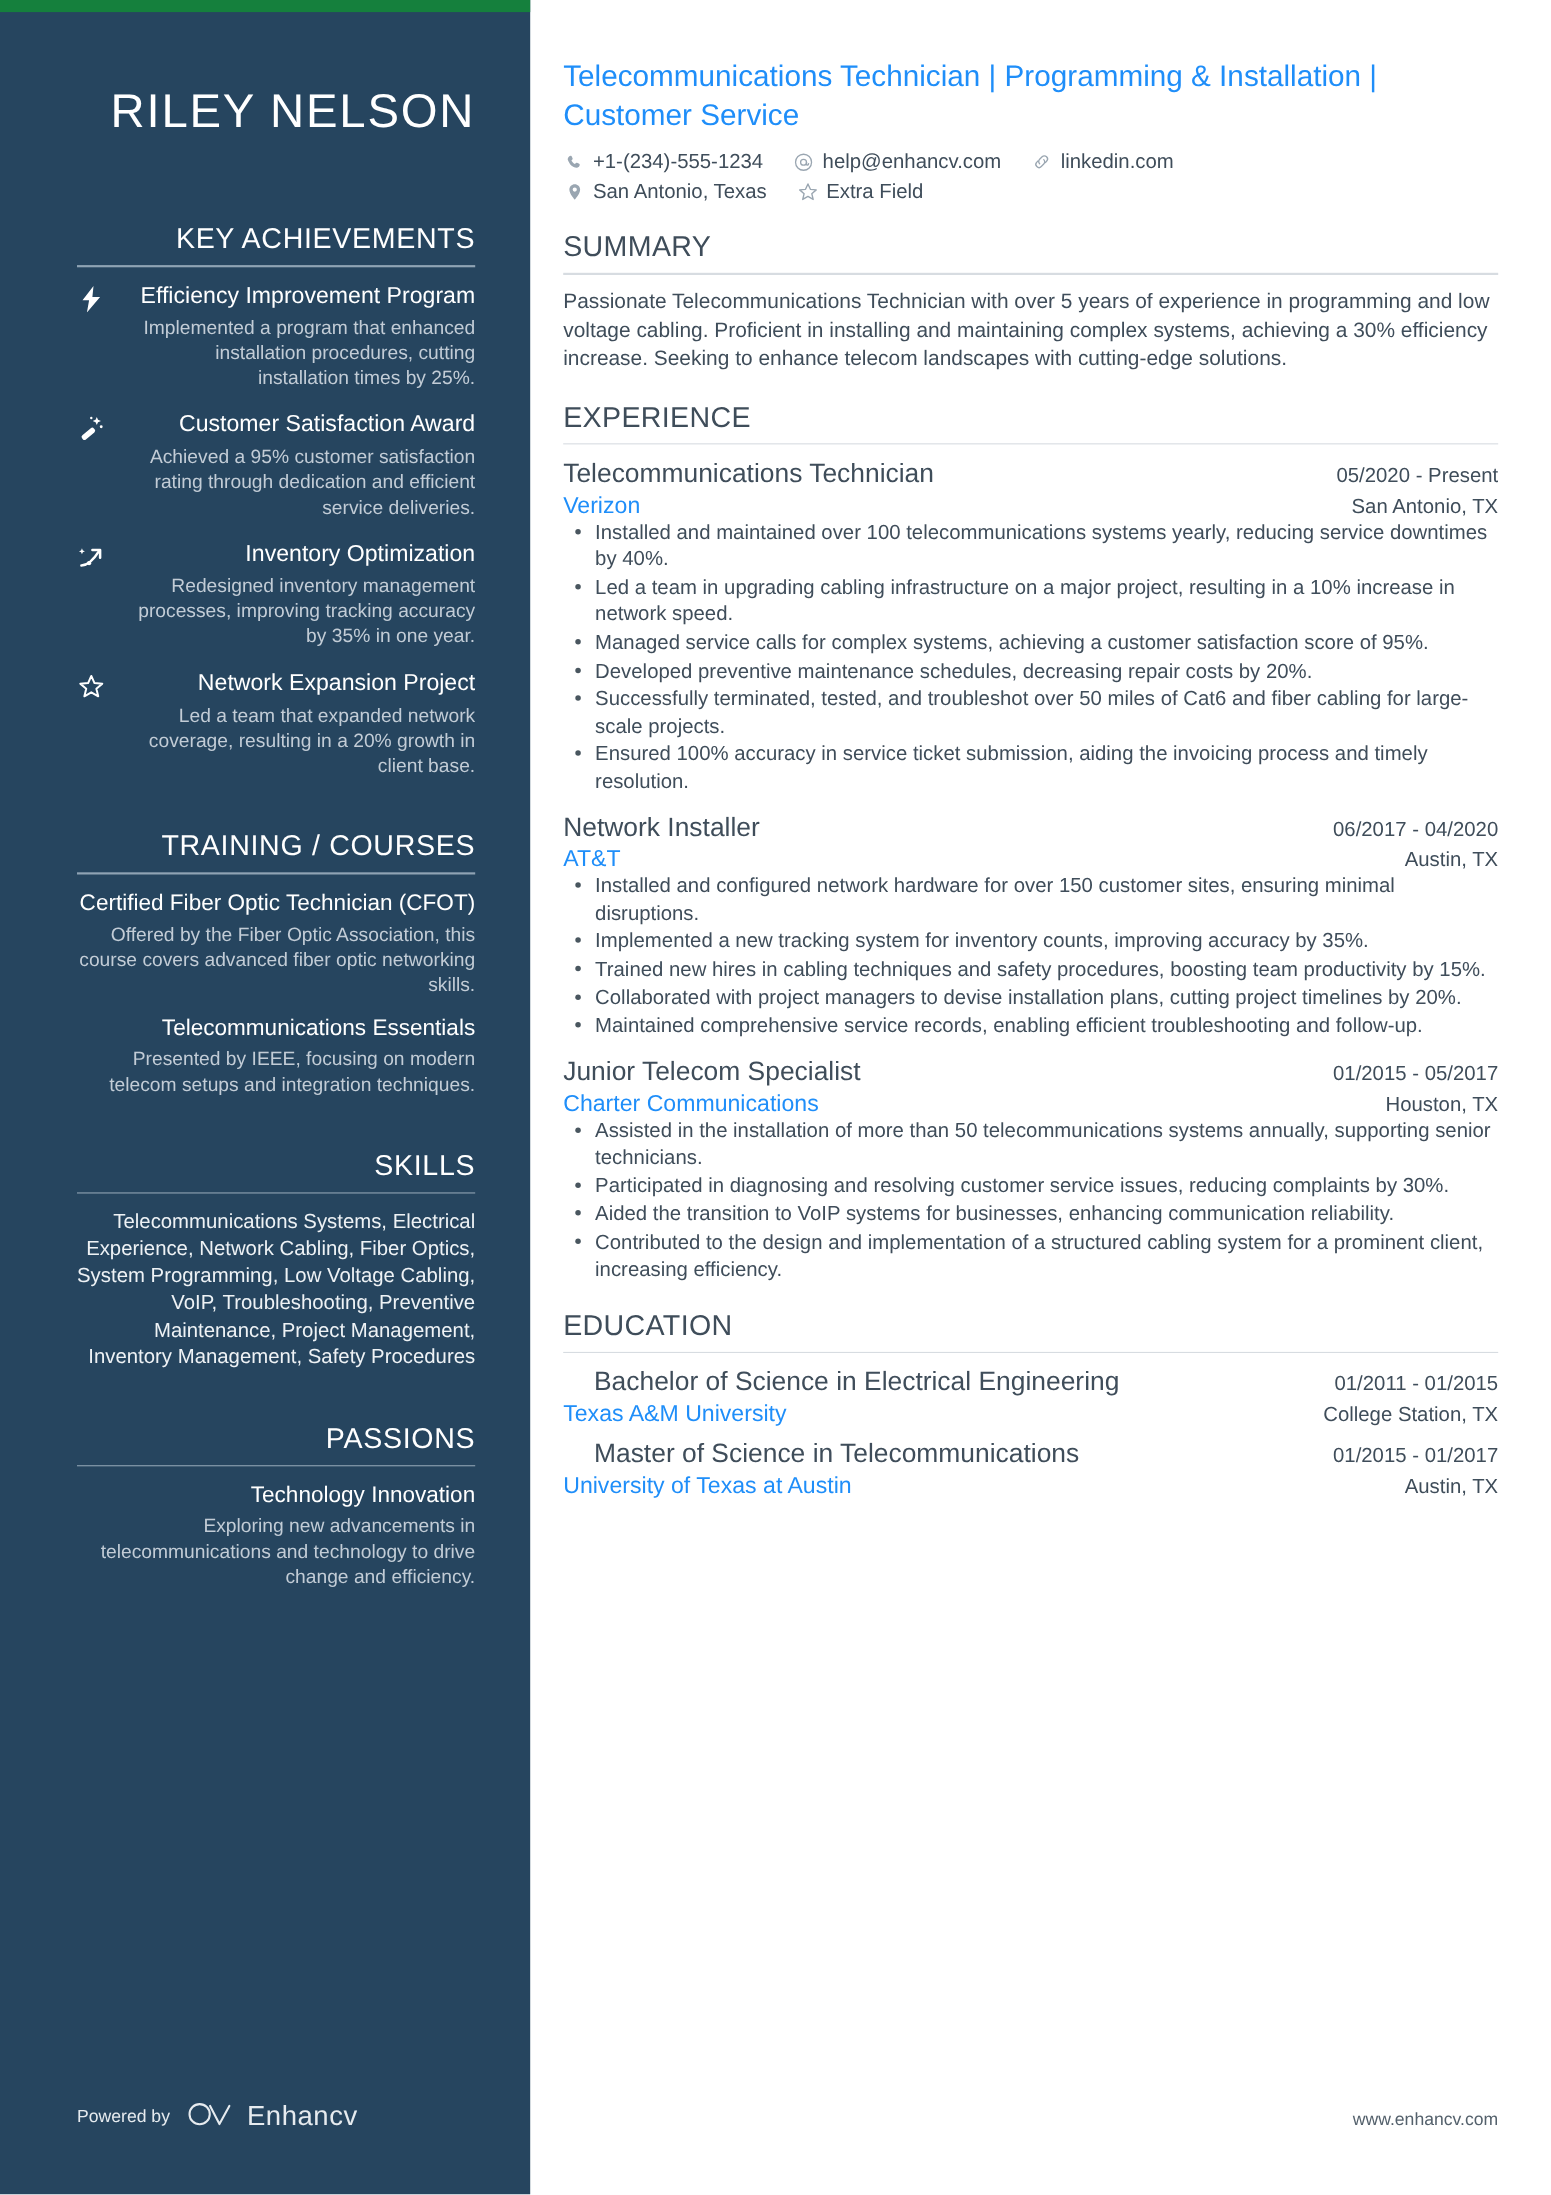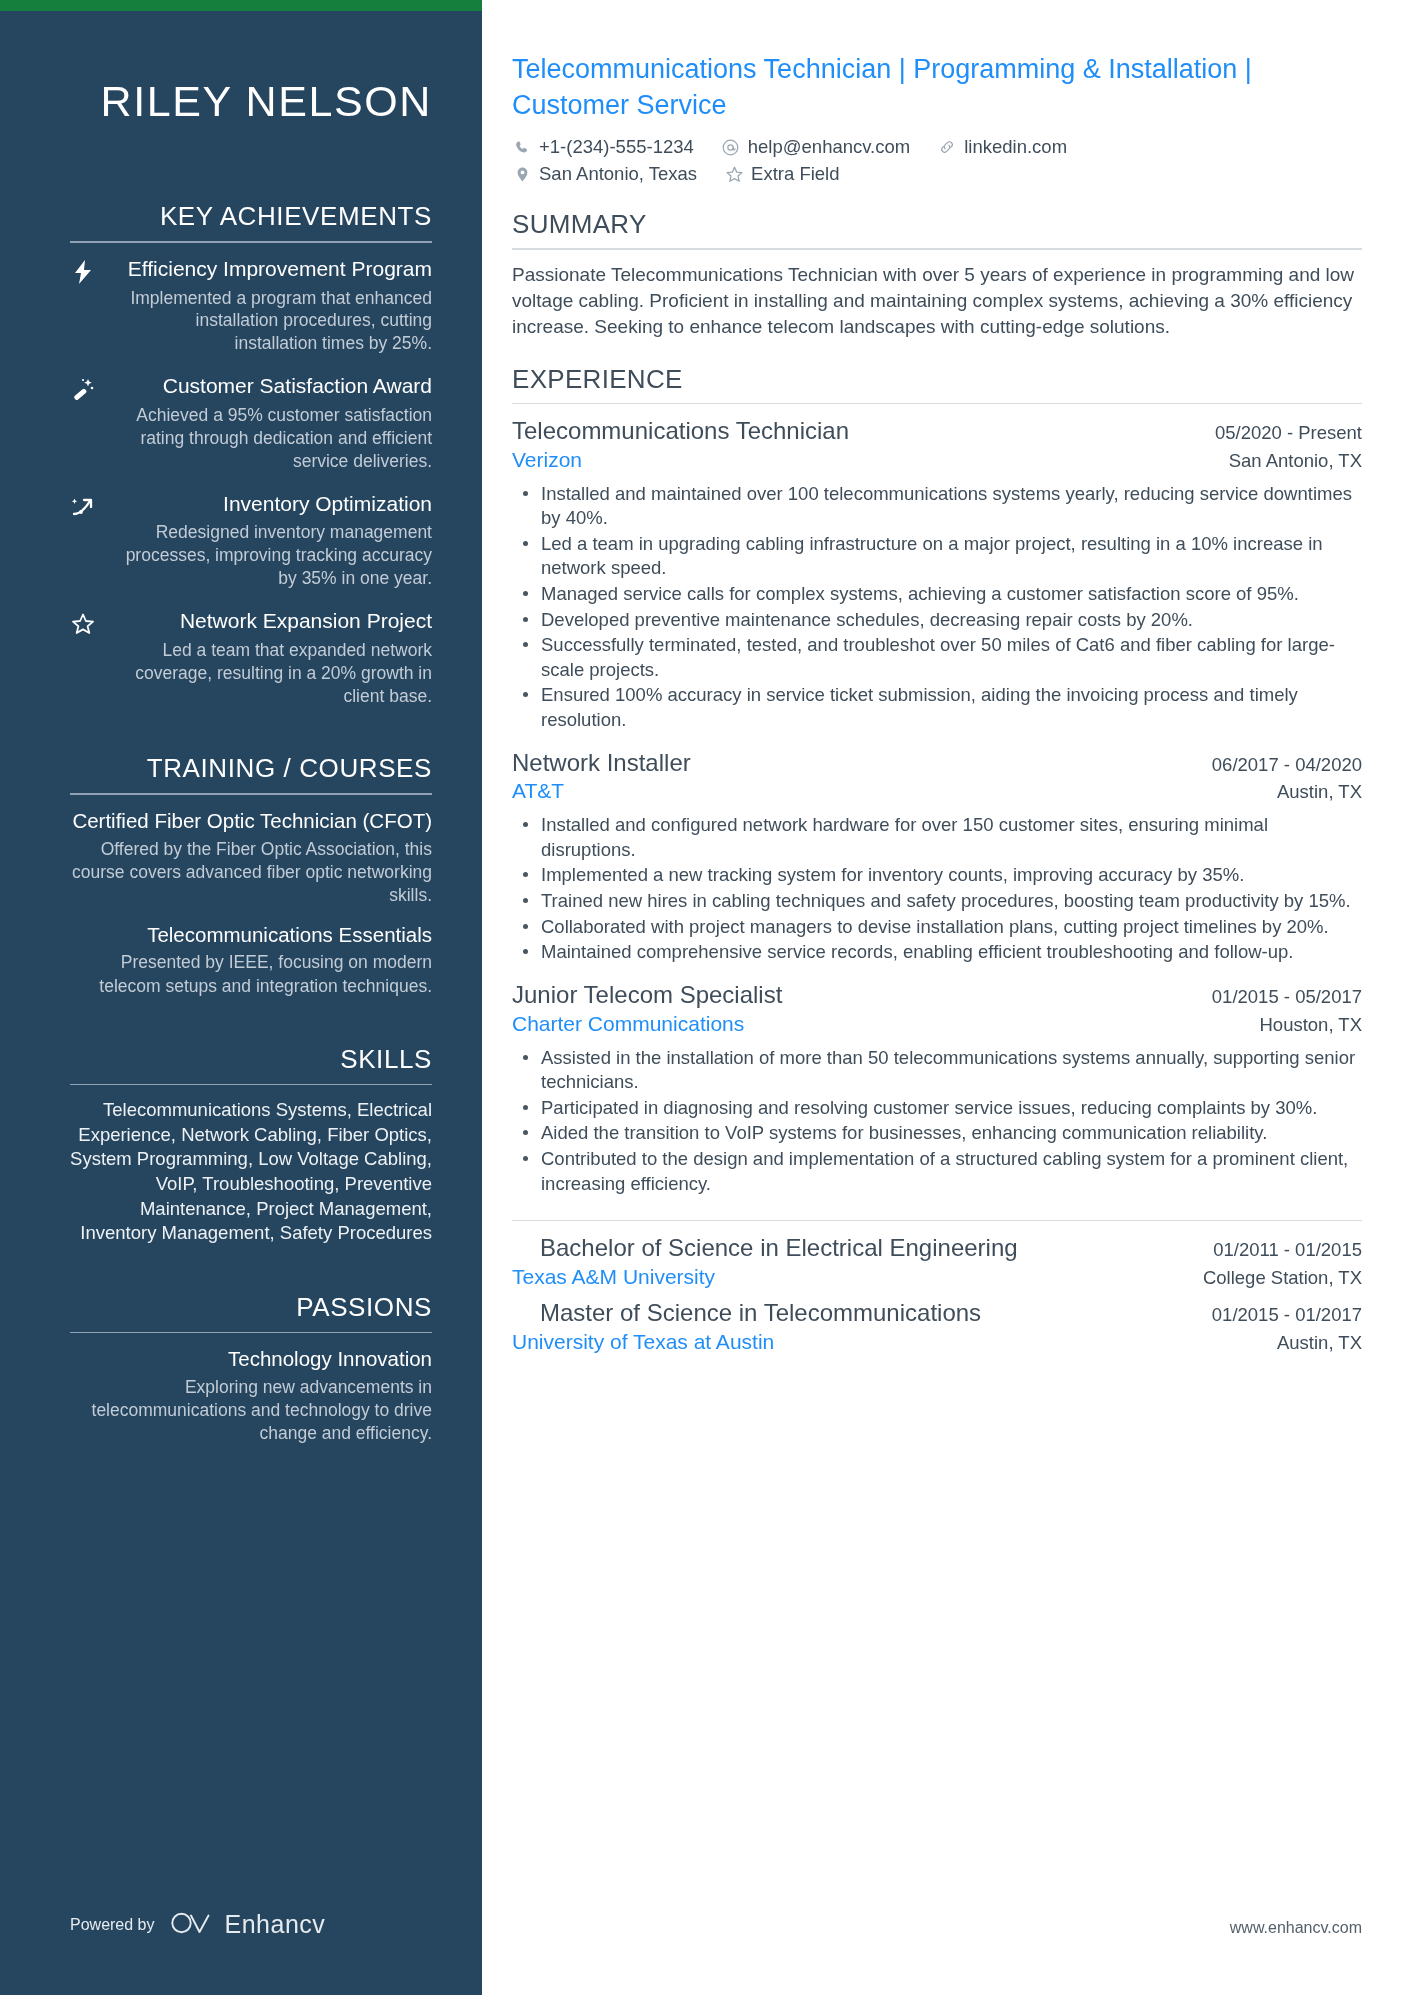--- a/index.html
+++ b/index.html
@@ -73,21 +73,21 @@
 
   .summary-text { font-size:19px; line-height:1.37; color:#3f4d5a; }
 
   .job { margin-bottom:15px; }
   .job-row { display:flex; justify-content:space-between; align-items:baseline; gap:18px; }
   .job-title { font-size:24px; color:#3f4d5a; line-height:1.28; }
   .job-date { font-size:18.5px; color:#3f4d5a; white-space:nowrap; padding-top:4px; }
   .job-row2 { display:flex; justify-content:space-between; align-items:baseline; gap:18px; margin-top:1px; }
   .job-company { font-size:21px; color:#1f8ef9; }
   .job-loc { font-size:18.5px; color:#3f4d5a; white-space:nowrap; }
-  .bullets { margin-top:10px; }
+  .bullets { margin-top:0; }
   .bullet { display:flex; gap:11px; align-items:flex-start; margin-bottom:1px; }
   .bdot { flex:0 0 auto; width:7px; margin-left:11px; padding-top:9px; }
   .bdot i { display:block; width:5px; height:5px; border-radius:50%; background:#49565f; }
   .btxt { font-size:18.5px; line-height:1.33; color:#3f4d5a; flex:1 1 auto; }
 
   .edu { margin-bottom:9px; }
   .edu-row { display:flex; justify-content:space-between; align-items:baseline; gap:18px;margin-left:28px; }
   .edu-title { font-size:24px; color:#3f4d5a; line-height:1.28; }
   .edu-date { font-size:18.5px; color:#3f4d5a; white-space:nowrap; padding-top:4px; }
   .edu-row2 { display:flex; justify-content:space-between; align-items:baseline; gap:18px; margin-top:1px;text-align:right; }
@@ -400,20 +400,21 @@
               <span class="bdot">
                 <i></i>
               </span>
               <span class="btxt">Contributed to the design and implementation of a structured cabling system for a prominent client, increasing efficiency.</span>
             </div>
         </div>
       </div>
     </section>
 
     <section class="sec">
+      <div class="sec-head">EDUCATION</div>
       <div class="sec-rule"></div>
 
       <div class="edu">
         <div class="edu-row">
           <div class="edu-title">Bachelor of Science in Electrical Engineering</div>
           <div class="edu-date">01/2011 - 01/2015</div>
         </div>
         <div class="edu-row2">
           <div class="edu-school">Texas A&amp;M University</div>
           <div class="edu-loc">College Station, TX</div>

